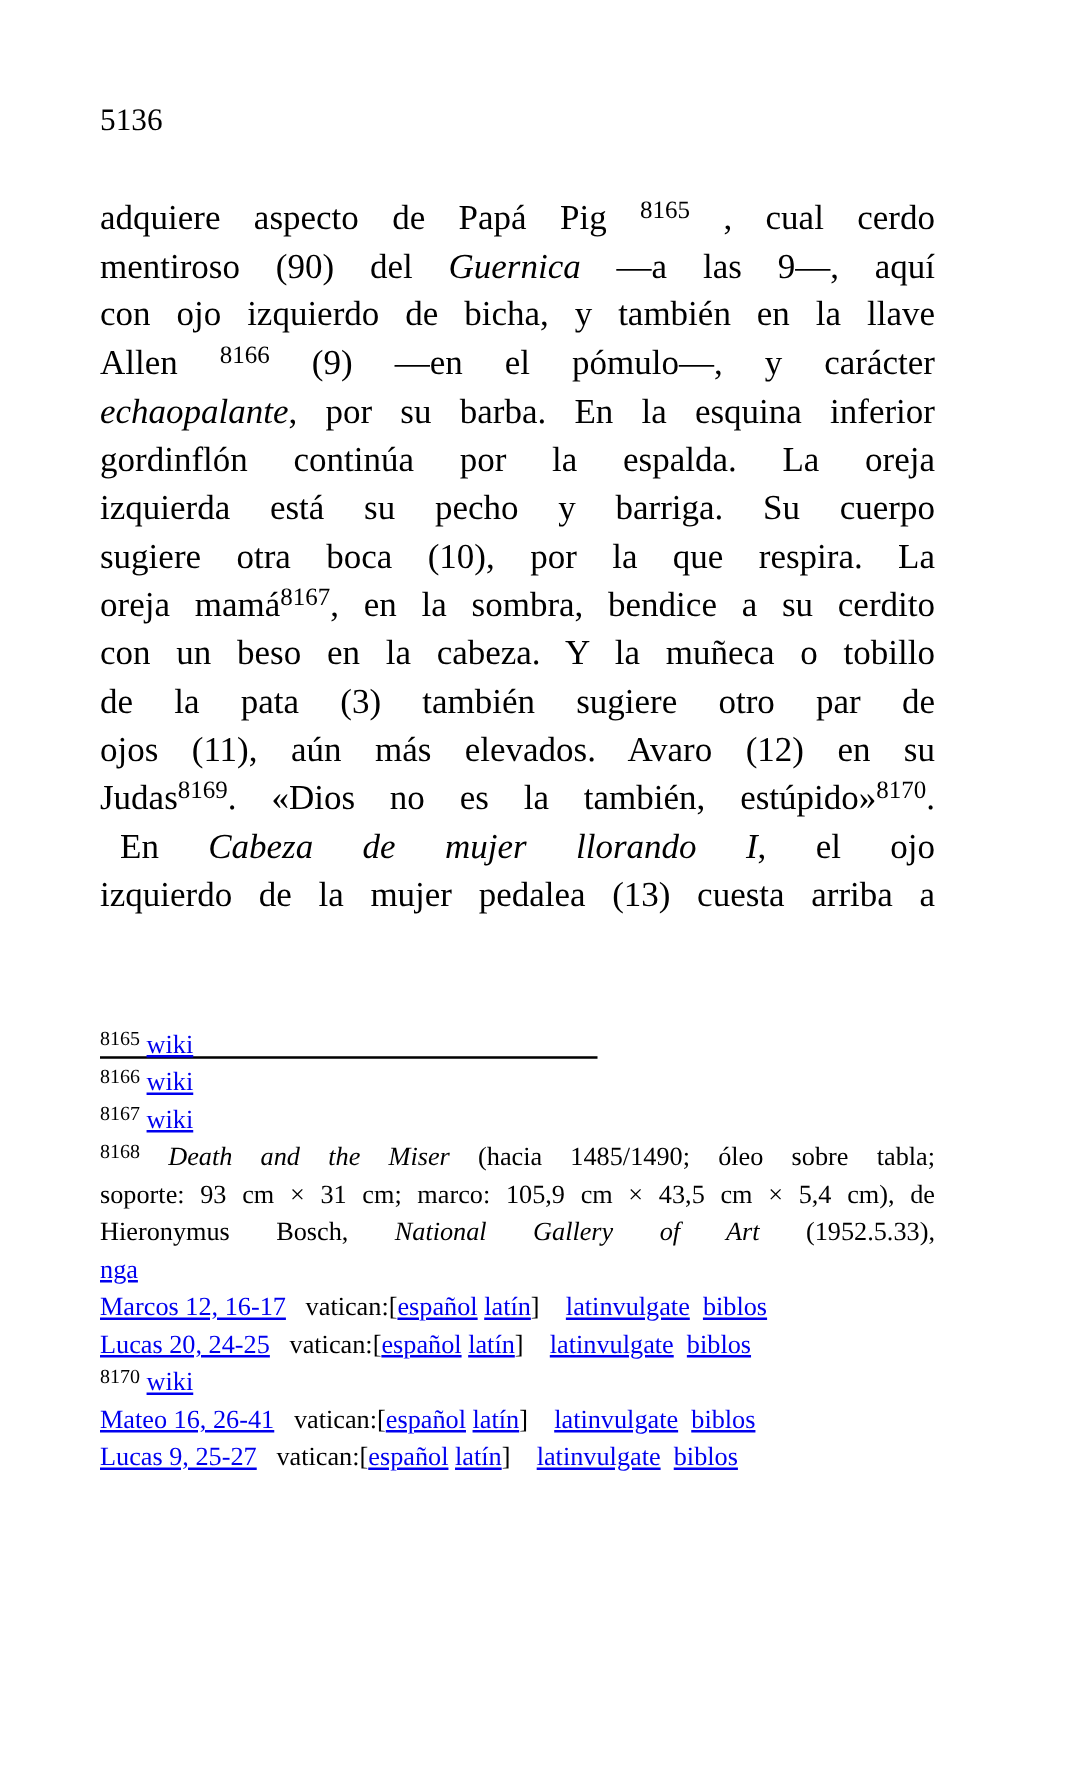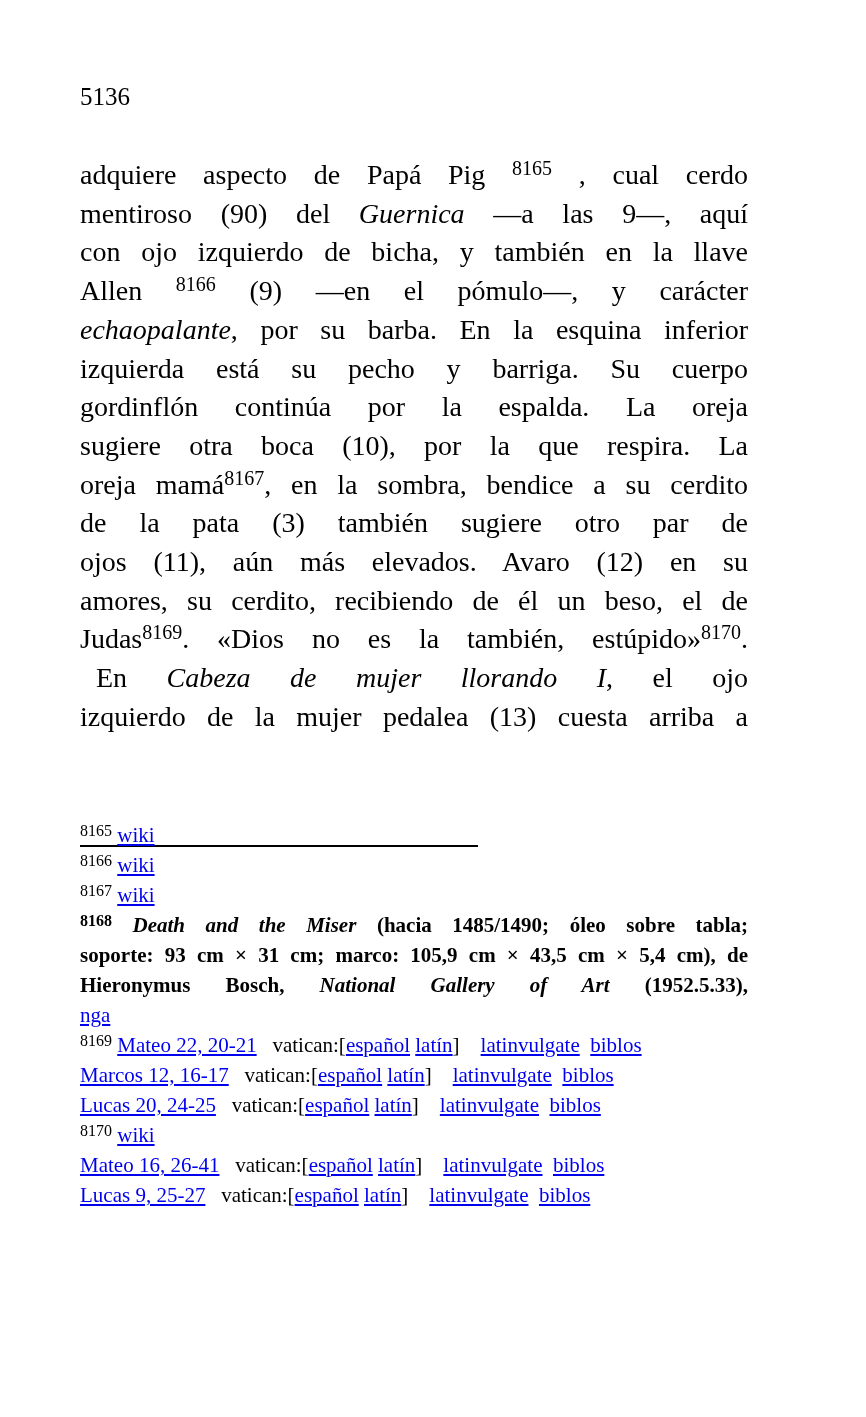--- a/index.html
+++ b/index.html
@@ -36,54 +36,53 @@
   .fn sup{font-size:16px;top:-6px;}
   .fnsep{
     position:absolute;left:80px;top:845px;width:398px;
     border-top:2px solid var(--text-color);
   }
   .fn{
     position:absolute;left:80px;top:820px;width:668px;
     font-size:21px;line-height:30px;
   }
   .fn .line{white-space:pre-wrap;}
-  .fn .line.j{white-space:normal;font-weight:bold;}
+  .fn .line.j{white-space:normal;}
   a{color:var(--link-color);text-decoration:underline;cursor:pointer;}
 </style>
 </head>
 <body>
 
 <div class="page">
   <div class="page-number">5136</div>
   <div class="main">
       <div class="line j"><span>adquiere aspecto de Papá Pig </span><sup>8165</sup><span> , cual cerdo</span></div>
       <div class="line j"><span>mentiroso (90) del </span><span class="i">Guernica</span><span> —a las 9—, aquí</span></div>
       <div class="line j"><span>con ojo izquierdo de bicha, y también en la llave</span></div>
       <div class="line j"><span>Allen </span><sup>8166</sup><span> (9) —en el pómulo—, y carácter</span></div>
       <div class="line j"><span class="i">echaopalante</span><span>, por su barba. En la esquina inferior</span></div>
+      <div class="line j"><span>gordinflón continúa por la espalda. La oreja</span></div>
       <div class="line j"><span>izquierda está su pecho y barriga. Su cuerpo</span></div>
-      <div class="line j"><span>gordinflón continúa por la espalda. La oreja</span></div>
       <div class="line j"><span>sugiere otra boca (10), por la que respira. La</span></div>
       <div class="line j"><span>oreja mamá</span><sup>8167</sup><span>, en la sombra, bendice a su cerdito</span></div>
+      <div class="line j"><span>con un beso en la cabeza. Y la muñeca o tobillo</span></div>
       <div class="line j"><span>de la pata (3) también sugiere otro par de</span></div>
       <div class="line j"><span>ojos (11), aún más elevados. Avaro (12) en su</span></div>
-      <div class="line j"><span>amores, su cerdito, recibiendo de él un beso, el de</span></div>
       <div class="line j"><span>Judas</span><sup>8169</sup><span>. «Dios no es la también, estúpido»</span><sup>8170</sup><span>.</span></div>
       <div class="line j ind"><span>En </span><span class="i">Cabeza de mujer llorando I</span><span>, el ojo</span></div>
       <div class="line j"><span>izquierdo de la mujer pedalea (13) cuesta arriba a</span></div>
     </div>
   <div class="fnsep"></div>
   <div class="fn">
       <div class="line"><sup>8165</sup><span> </span><a href="#">wiki</a></div>
       <div class="line"><sup>8166</sup><span> </span><a href="#">wiki</a></div>
       <div class="line"><sup>8167</sup><span> </span><a href="#">wiki</a></div>
       <div class="line j"><sup>8168</sup><span> </span><span class="i">Death and the Miser</span><span> (hacia 1485/1490; óleo sobre tabla;</span></div>
       <div class="line j"><span>soporte: 93 cm × 31 cm; marco: 105,9 cm × 43,5 cm × 5,4 cm), de</span></div>
       <div class="line j"><span>Hieronymus Bosch, </span><span class="i">National Gallery of Art</span><span> (1952.5.33),</span></div>
       <div class="line"><a href="#">nga</a></div>
-      <div class="line"><sup>8169</sup><span> </span><a href="#">Mateo 22, 20-21</a><span>   vatican:[</span><a href="#">español</a><span> </span><a href="#">latín</a><span>]    </span><a href="#">latinvulgate</a><span>  </span><a href="#">biblos</a></div>
       <div class="line"><a href="#">Marcos 12, 16-17</a><span>   vatican:[</span><a href="#">español</a><span> </span><a href="#">latín</a><span>]    </span><a href="#">latinvulgate</a><span>  </span><a href="#">biblos</a></div>
       <div class="line"><a href="#">Lucas 20, 24-25</a><span>   vatican:[</span><a href="#">español</a><span> </span><a href="#">latín</a><span>]    </span><a href="#">latinvulgate</a><span>  </span><a href="#">biblos</a></div>
       <div class="line"><sup>8170</sup><span> </span><a href="#">wiki</a></div>
       <div class="line"><a href="#">Mateo 16, 26-41</a><span>   vatican:[</span><a href="#">español</a><span> </span><a href="#">latín</a><span>]    </span><a href="#">latinvulgate</a><span>  </span><a href="#">biblos</a></div>
       <div class="line"><a href="#">Lucas 9, 25-27</a><span>   vatican:[</span><a href="#">español</a><span> </span><a href="#">latín</a><span>]    </span><a href="#">latinvulgate</a><span>  </span><a href="#">biblos</a></div>
     </div>
 </div>
 
 </body></html>

